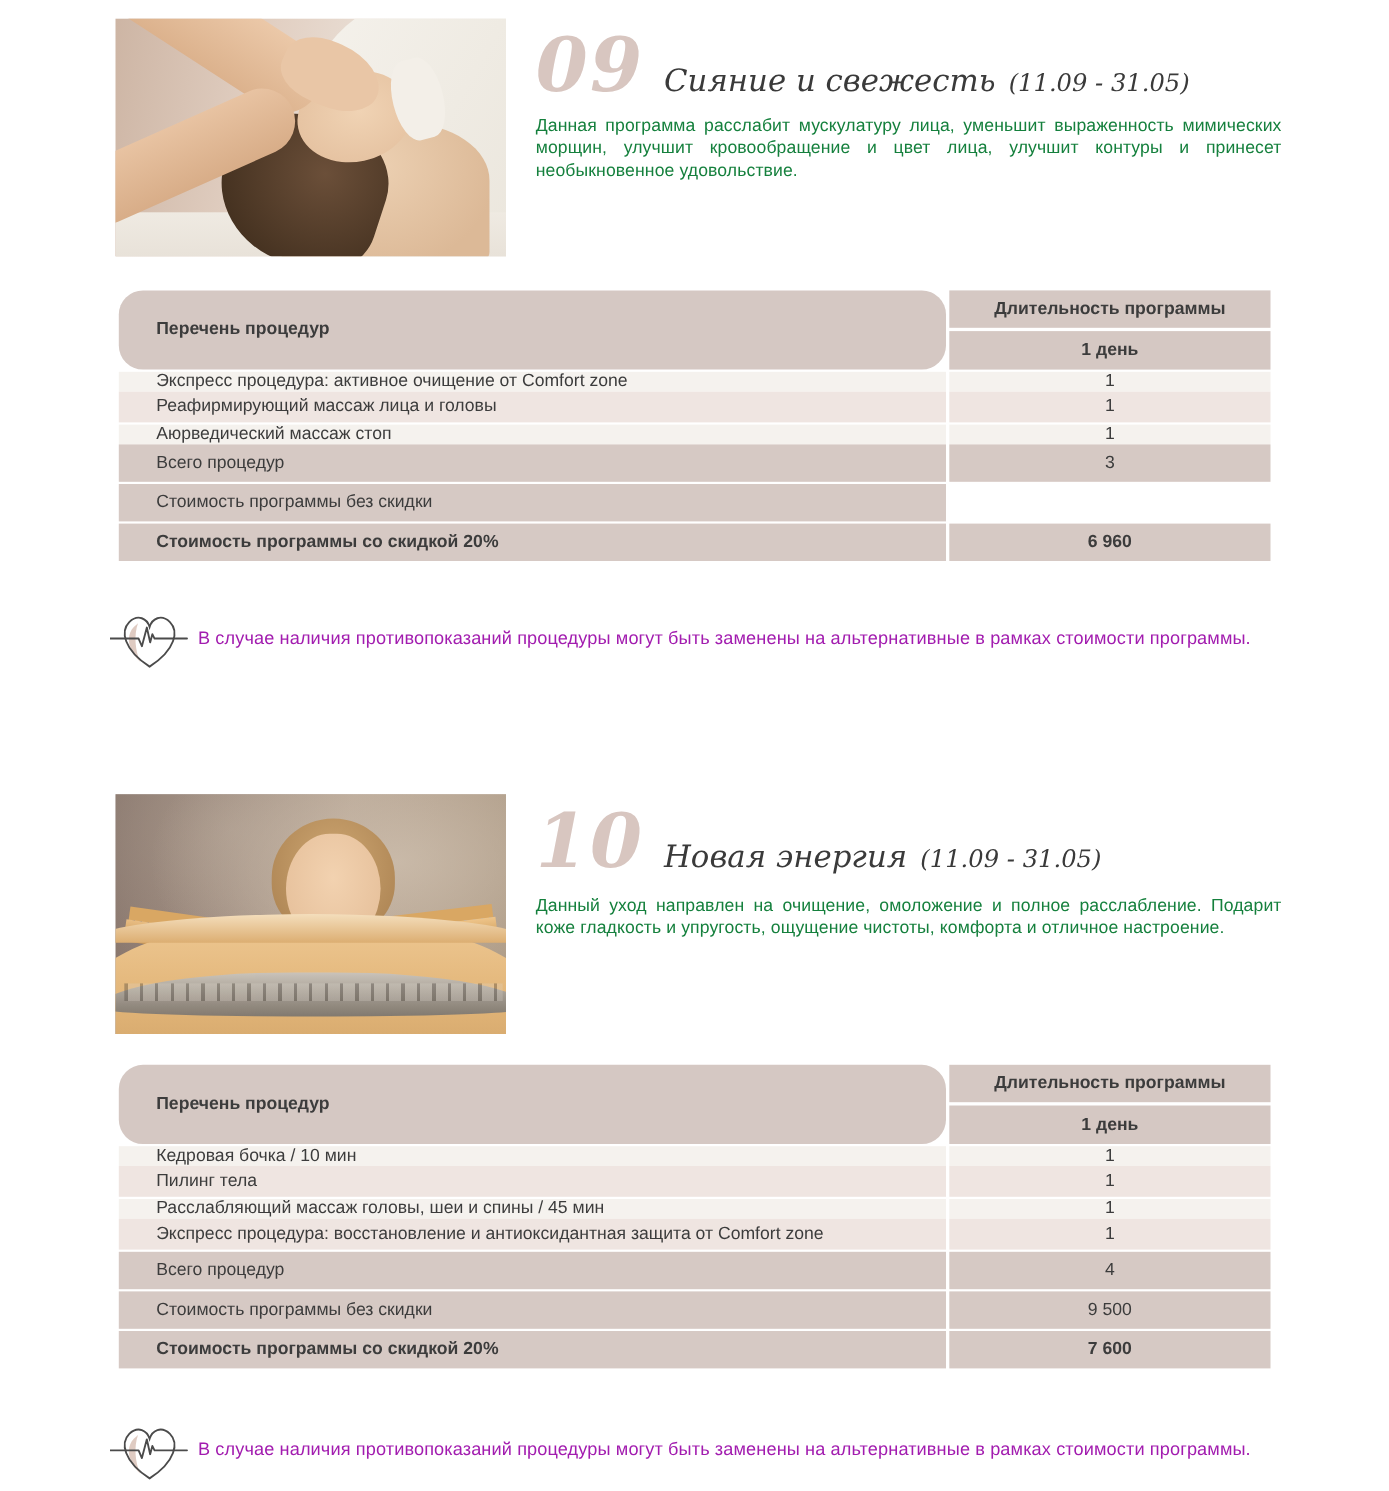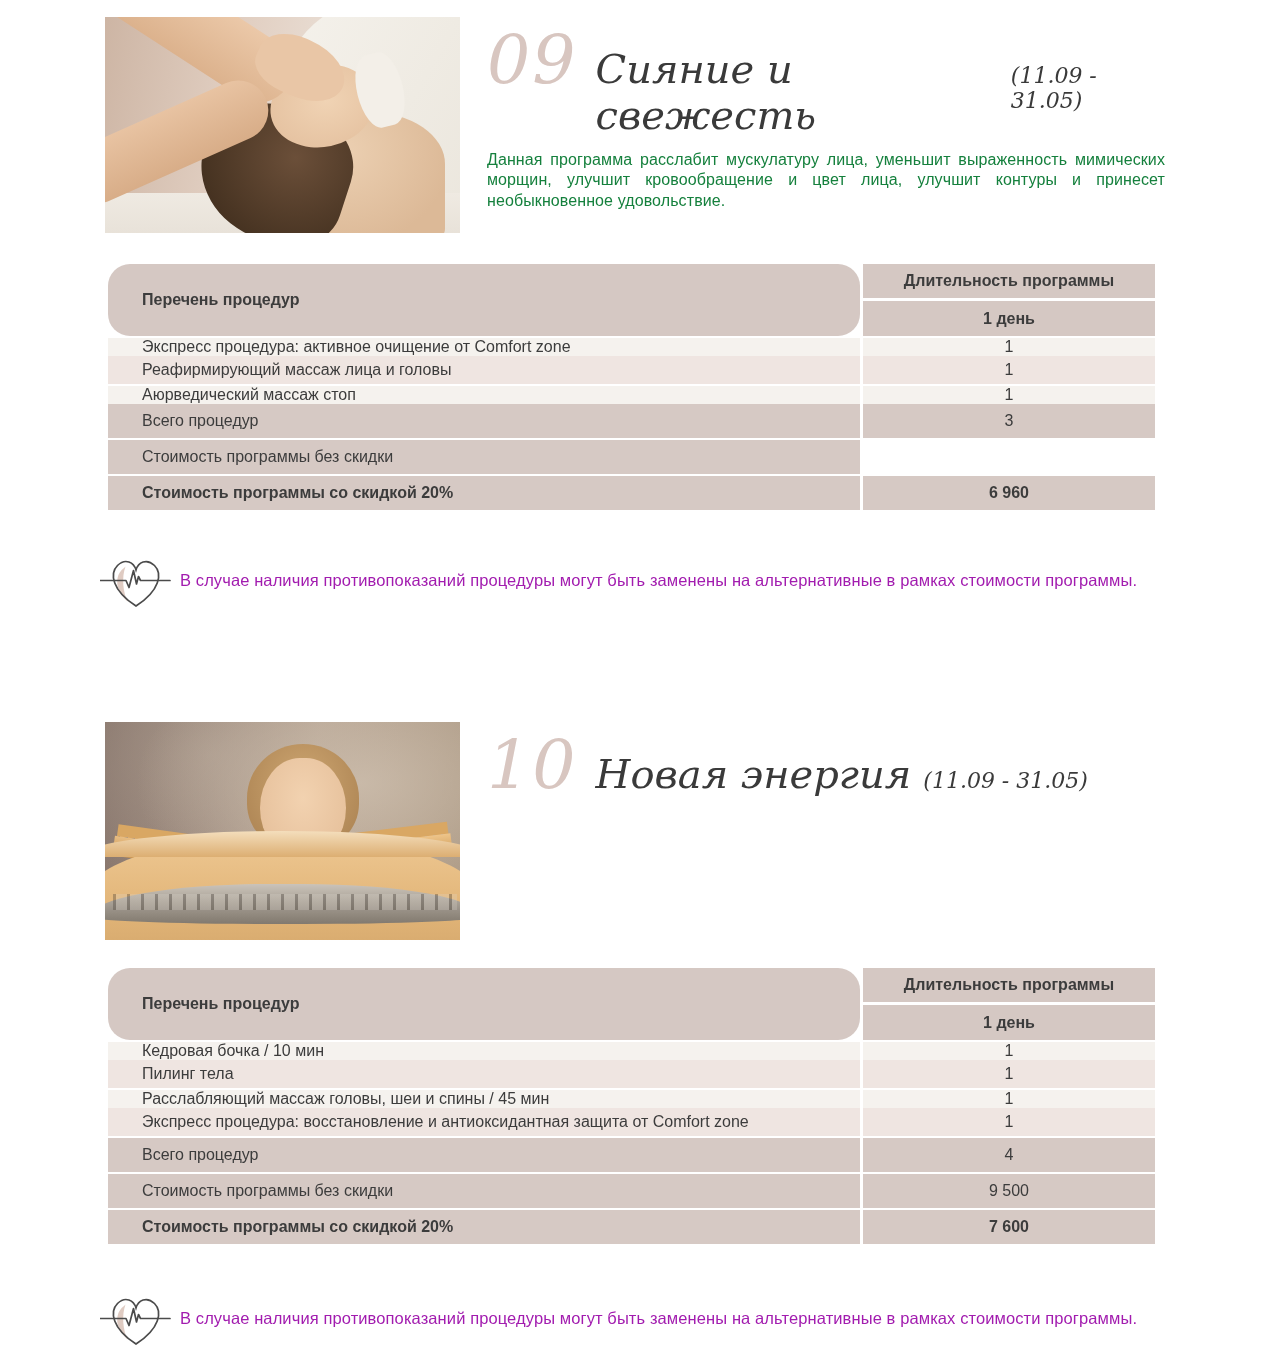--- a/index.html
+++ b/index.html
@@ -68,26 +68,26 @@
   #photo2 .strap::after{content:"";position:absolute;left:6%;top:10px;width:88%;height:16px;
     background:repeating-linear-gradient(90deg,rgba(60,55,50,.35) 0 3px,rgba(220,215,208,.25) 3px 14px);}
 
   
   .phead-block{position:absolute;width:678px;}
   #head1{left:487px;top:28px;}
   #head2{left:487px;top:733px;}
   .title-line{display:flex;align-items:baseline;}
   .prog-number{
     font-family:"DejaVu Serif",serif;font-style:italic;
-    font-size:68px;line-height:.95;font-weight:400;
+    font-size:68px;line-height:.95;font-weight:700;
     color:var(--accent-number);letter-spacing:2px;
   }
   .prog-title{
     font-family:"DejaVu Serif",serif;font-style:italic;
-    font-size:40px;color:#3a3a3a;margin-left:18px;font-weight:400;
+    font-size:28px;color:#3a3a3a;margin-left:18px;font-weight:400;
   }
   .prog-dates{
     font-family:"DejaVu Serif",serif;font-style:italic;
     font-size:22px;color:#3a3a3a;margin-left:12px;
   }
   .prog-desc{
     margin-top:12px;font-size:16px;line-height:1.28;color:#15803d;
     text-align:justify;letter-spacing:.1px;
   }
   #head2 .prog-desc{margin-top:16px;}
@@ -195,20 +195,21 @@
   <div class="rim"></div>
   <div class="strap"></div>
 </div>
 
 <div id="head2" class="phead-block">
   <div class="title-line">
     <span class="prog-number">10</span>
     <span class="prog-title">Новая энергия</span>
     <span class="prog-dates">(11.09 - 31.05)</span>
   </div>
+  <div class="prog-desc">Данный уход направлен на очищение, омоложение и полное расслабление. Подарит коже гладкость и упругость, ощущение чистоты, комфорта и отличное настроение.</div>
 </div>
 
 <div id="table2" class="ptable">
   <div class="phead">
     <div class="hleft">Перечень процедур</div>
     <div class="hright">Длительность программы</div>
     <div class="hright">1 день</div>
   </div>
   <div style="display:flex;flex-direction:column;row-gap:2px;">
       <div class="prow light">

